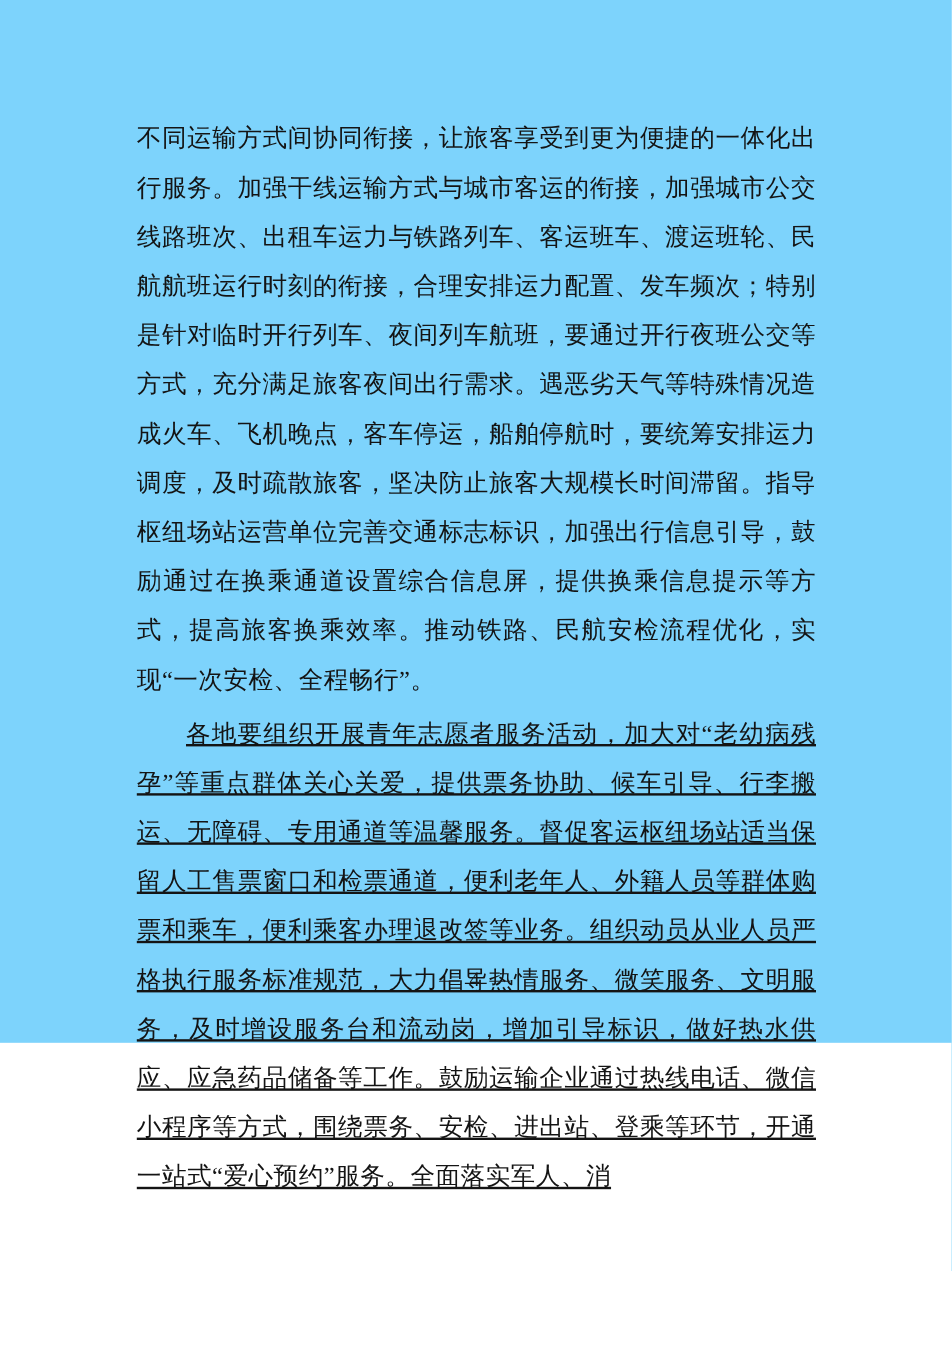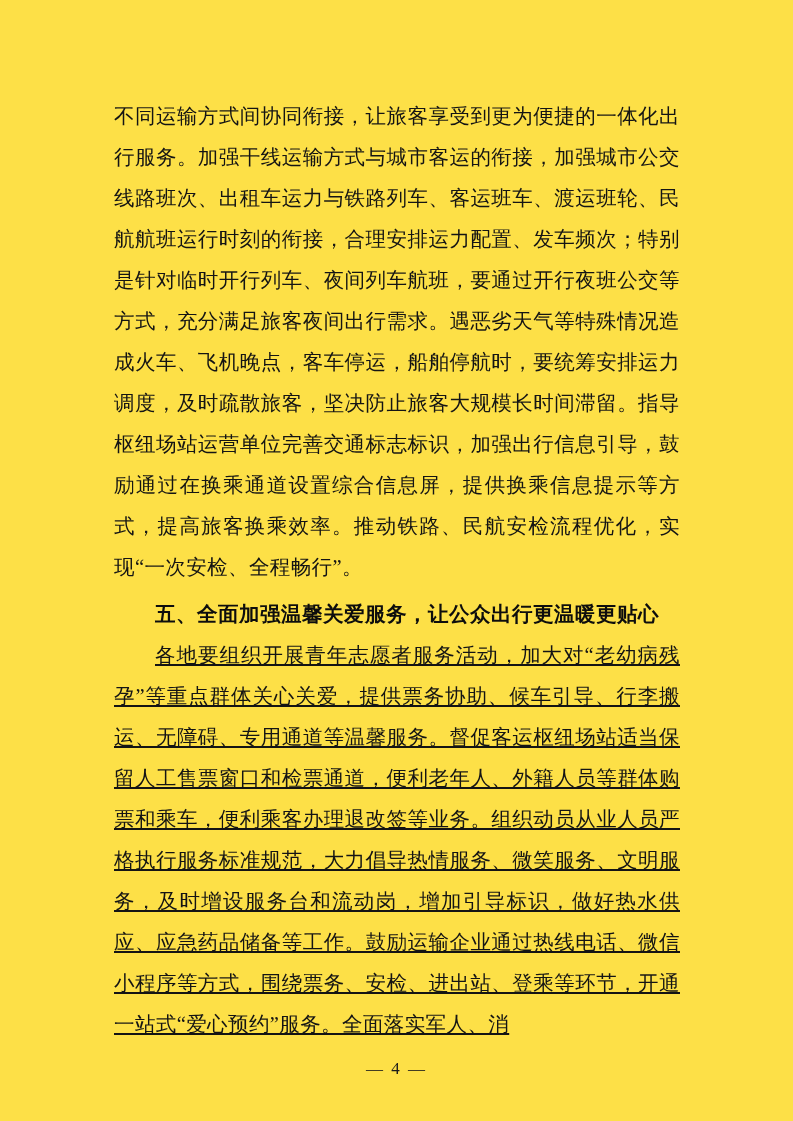--- a/index.html
+++ b/index.html
@@ -12,22 +12,22 @@
     background: #ffffff;
     font-family: "Liberation Serif", "DejaVu Serif", serif;
     color: #1a1a1a;
     position: relative;
     overflow: hidden;
   }
   .page {
     position: absolute;
     top: 0; left: 0;
     width: 793px;
-    height: 1121px;
-    background: #fde047;
+    height: 869px;
+    background: #7dd3fc;
   }
   .content {
     position: absolute;
     top: 96px;
     left: 114px;
     width: 566px;
   }
   .para {
     font-size: 20.5px;
     line-height: 41px;
@@ -72,21 +72,20 @@
 <body>
 
 <div class="page">
 
   <div class="content">
 
     <p class="para">不同运输方式间协同衔接，让旅客享受到更为便捷的一体化出行服务。加强干线运输方式与城市客运的衔接，加强城市公交线路班次、出租车运力与铁路列车、客运班车、渡运班轮、民航航班运行时刻的衔接，合理安排运力配置、发车频次；特别是针对临时开行列车、夜间列车航班，要通过开行夜班公交等方式，充分满足旅客夜间出行需求。遇恶劣天气等特殊情况造成火车、飞机晚点，客车停运，船舶停航时，要统筹安排运力调度，及时疏散旅客，坚决防止旅客大规模长时间滞留。指导枢纽场站运营单位完善交通标志标识，加强出行信息引导，鼓励通过在换乘通道设置综合信息屏，提供换乘信息提示等方式，提高旅客换乘效率。推动铁路、民航安检流程优化，实现“一次安检、全程畅行”。</p>
 
     <div class="gap"></div>
 
-    <p class="heading">五、全面加强温馨关爱服务，让公众出行更温暖更贴心</p>
 
     <p class="para indent">各地要组织开展青年志愿者服务活动，加大对“老幼病残孕”等重点群体关心关爱，提供票务协助、候车引导、行李搬运、无障碍、专用通道等温馨服务。督促客运枢纽场站适当保留人工售票窗口和检票通道，便利老年人、外籍人员等群体购票和乘车，便利乘客办理退改签等业务。组织动员从业人员严格执行服务标准规范，大力倡导热情服务、微笑服务、文明服务，及时增设服务台和流动岗，增加引导标识，做好热水供应、应急药品储备等工作。鼓励运输企业通过热线电话、微信小程序等方式，围绕票务、安检、进出站、登乘等环节，开通一站式“爱心预约”服务。全面落实军人、消</p>
 
   </div>
 
   <div class="footer">
     <span class="pn">— 4 —</span>
   </div>
 
 </div>

